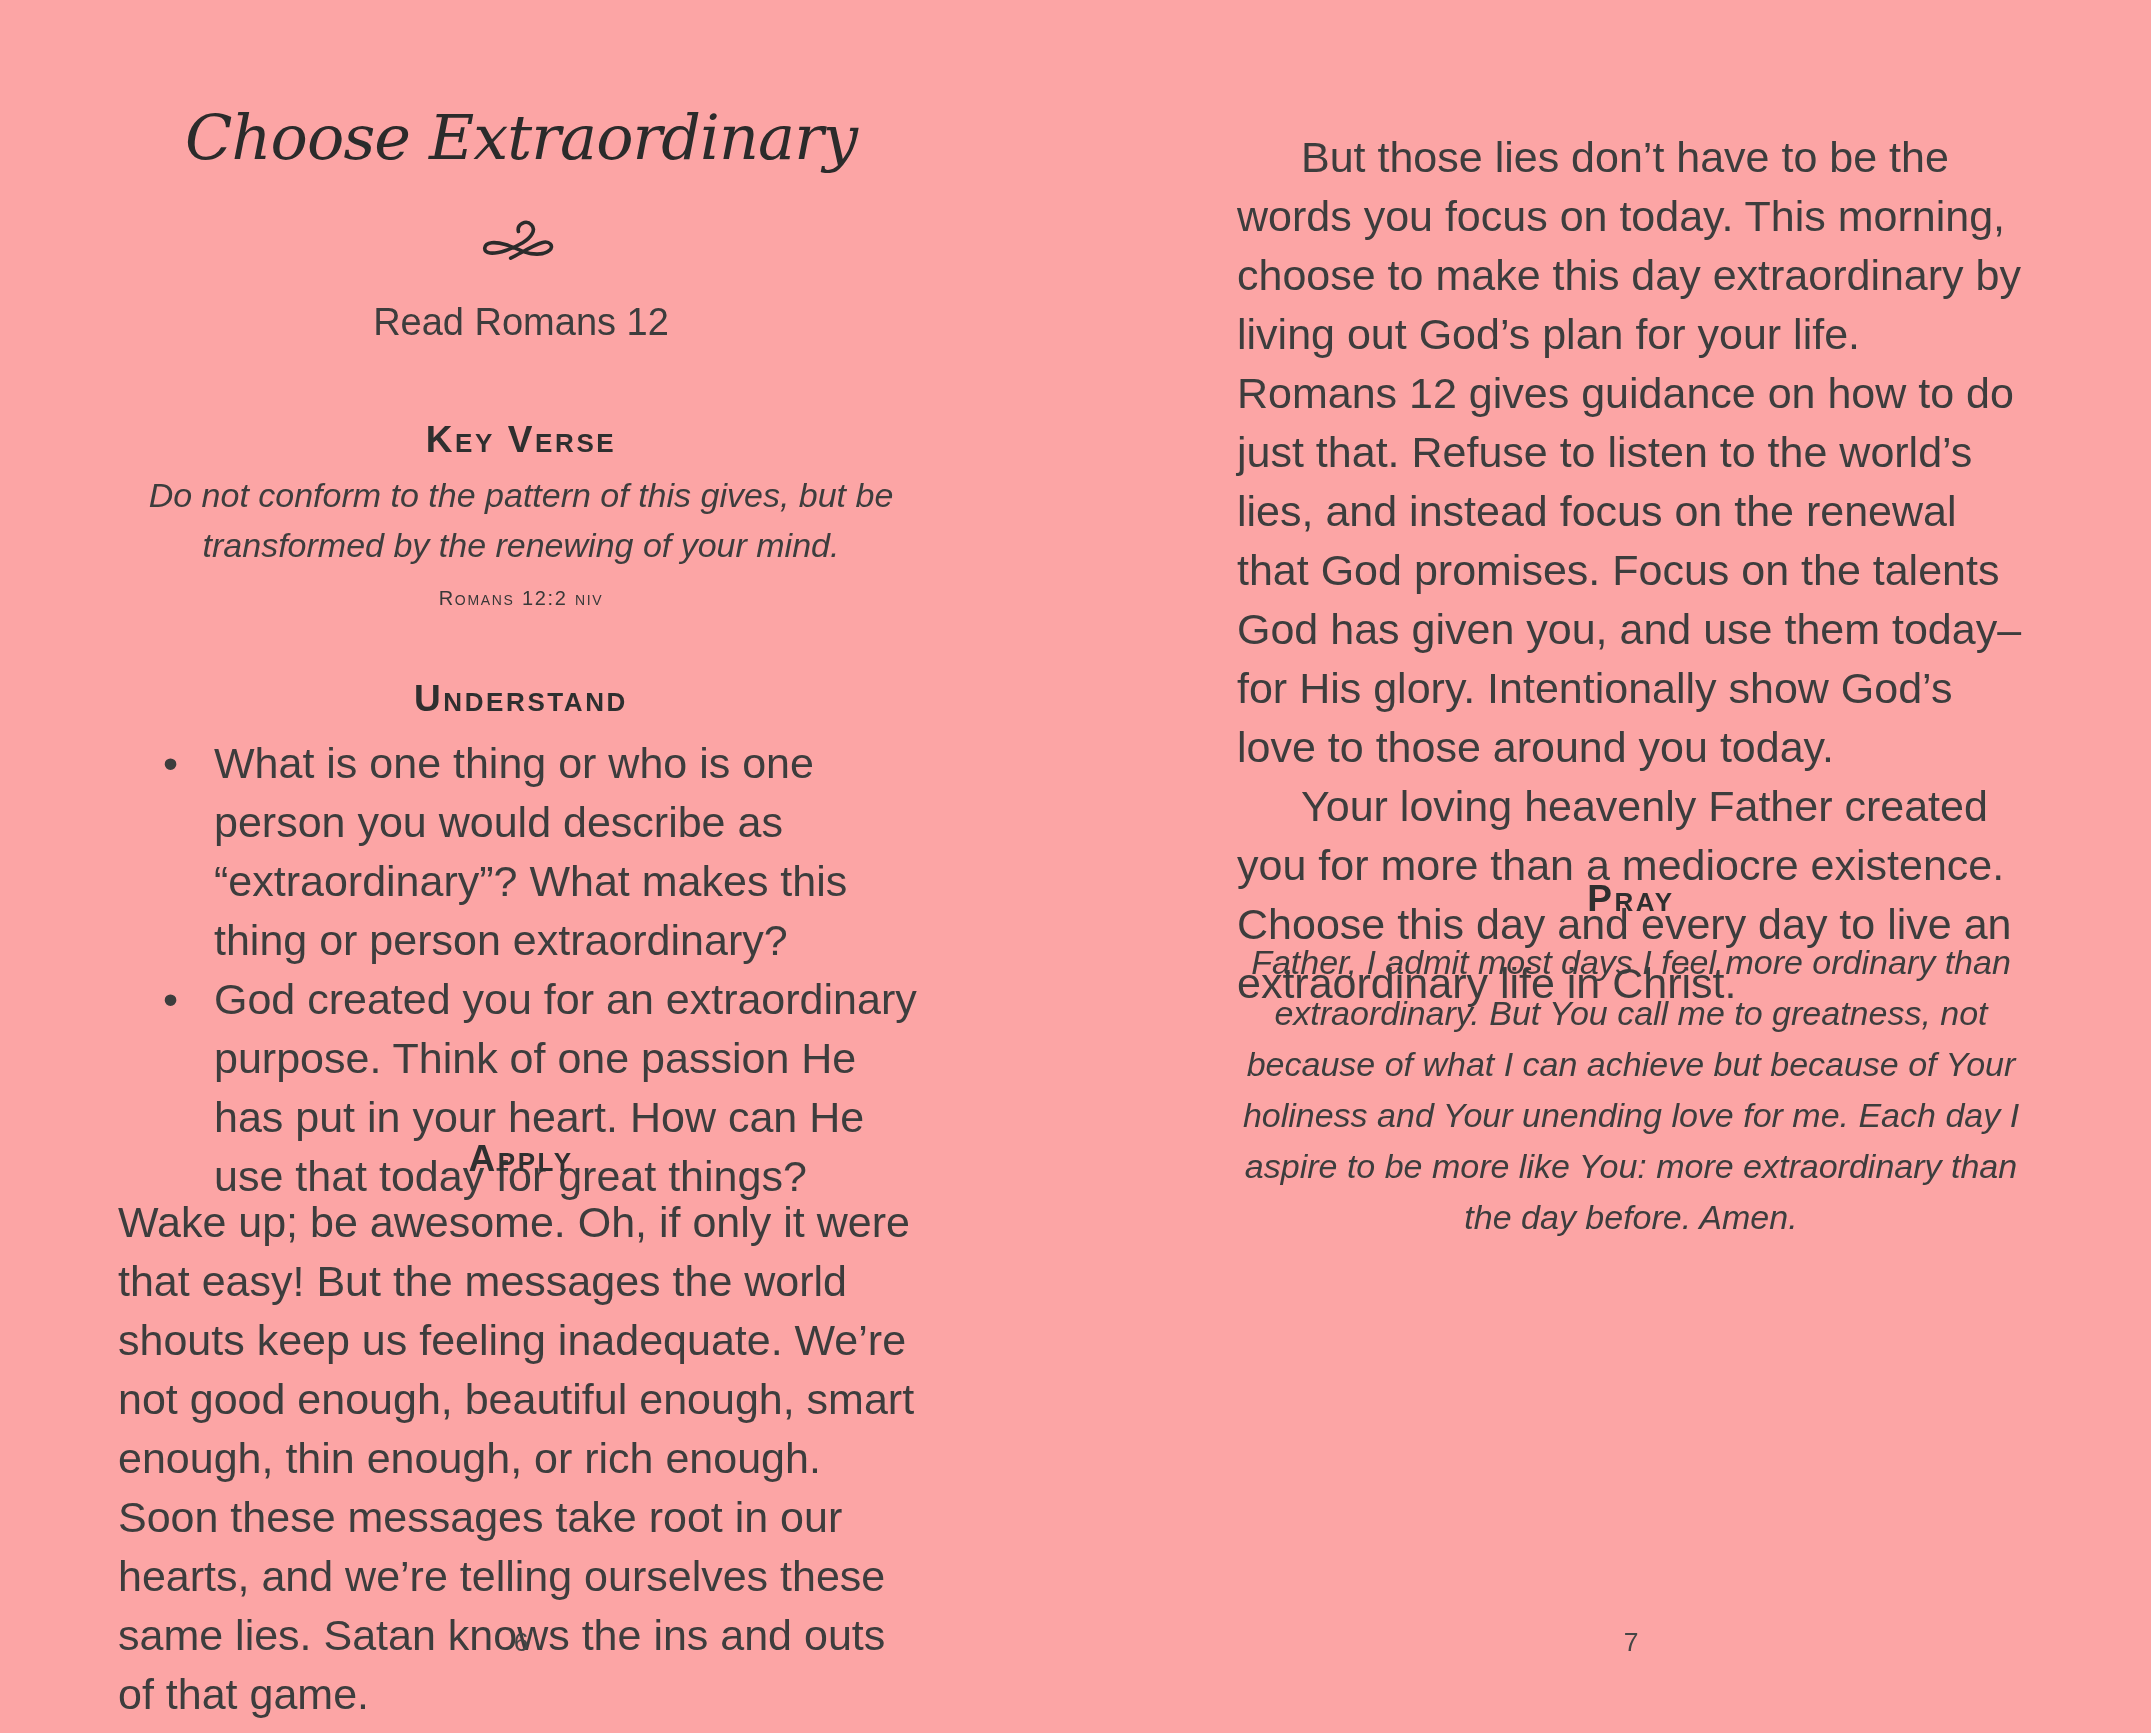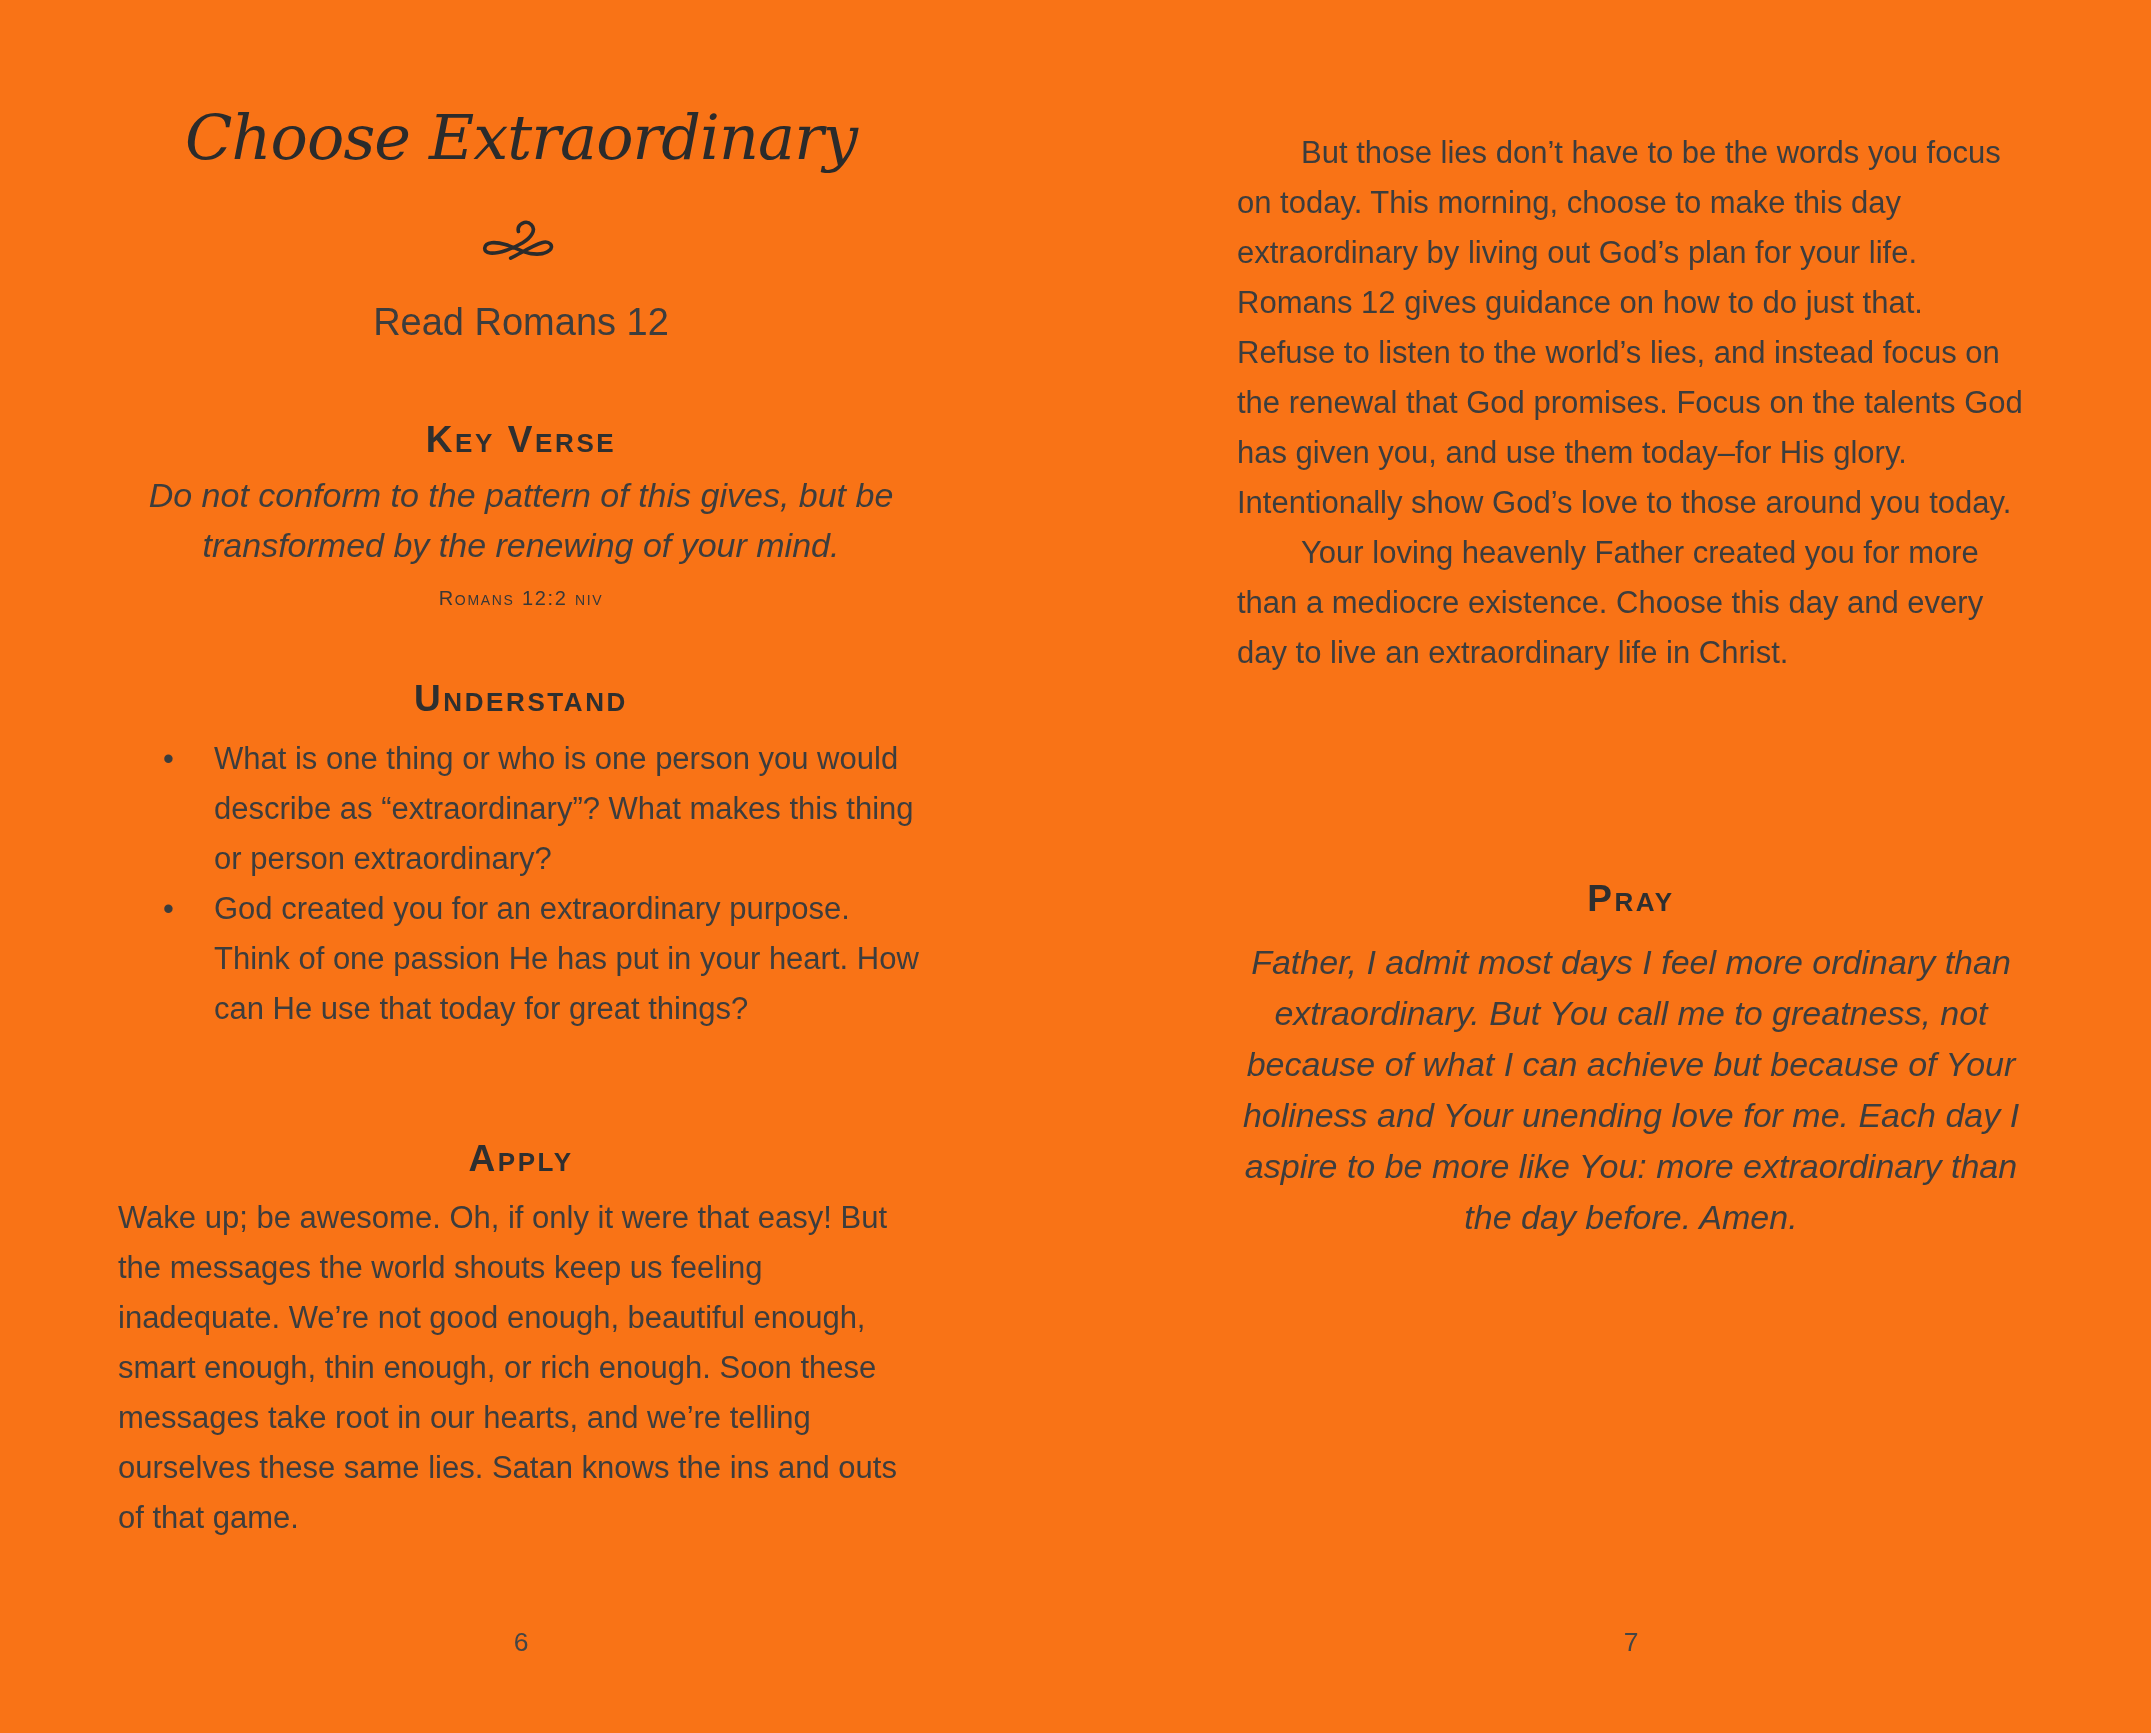--- a/index.html
+++ b/index.html
@@ -4,21 +4,21 @@
 <style>
   html, body {
     margin: 0;
     padding: 0;
     background: #ffffff;
   }
   .spread {
     position: relative;
     width: 2151px;
     height: 1734px;
-    background: #f97316;
+    background: #fca5a5;
     font-family: "Liberation Sans", sans-serif;
     color: #3d3d3d;
     overflow: hidden;
   }
   .page {
     position: absolute;
     top: 0;
     height: 100%;
   }
   .page.left  { left: 118px;  width: 806px; }
@@ -63,22 +63,22 @@
 
   .verse-ref {
     font-variant: small-caps;
     font-size: 20px;
     letter-spacing: 1.7px;
     text-align: center;
     color: #383838;
   }
 
   .body-text {
-    font-size: 31px;
-    line-height: 50px;
+    font-size: 43px;
+    line-height: 59px;
     color: #3d3d3d;
   }
   .indent-para { text-indent: 64px; margin: 0; }
 
   .bullets {
     list-style: none;
     margin: 0;
     padding: 0;
   }
   .bullets li {

